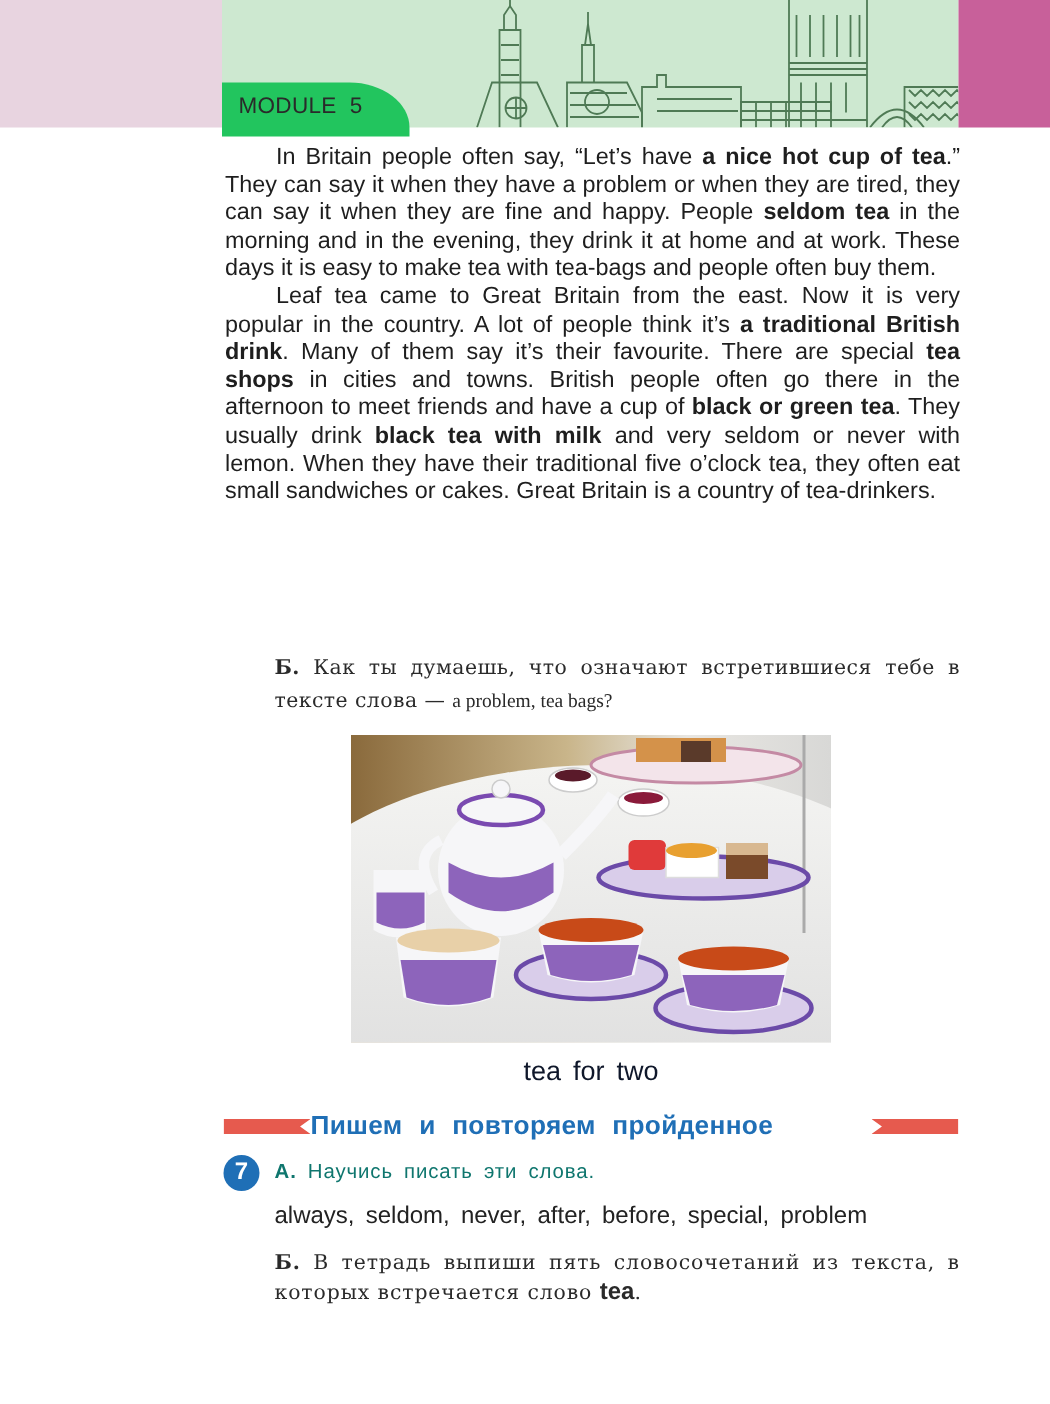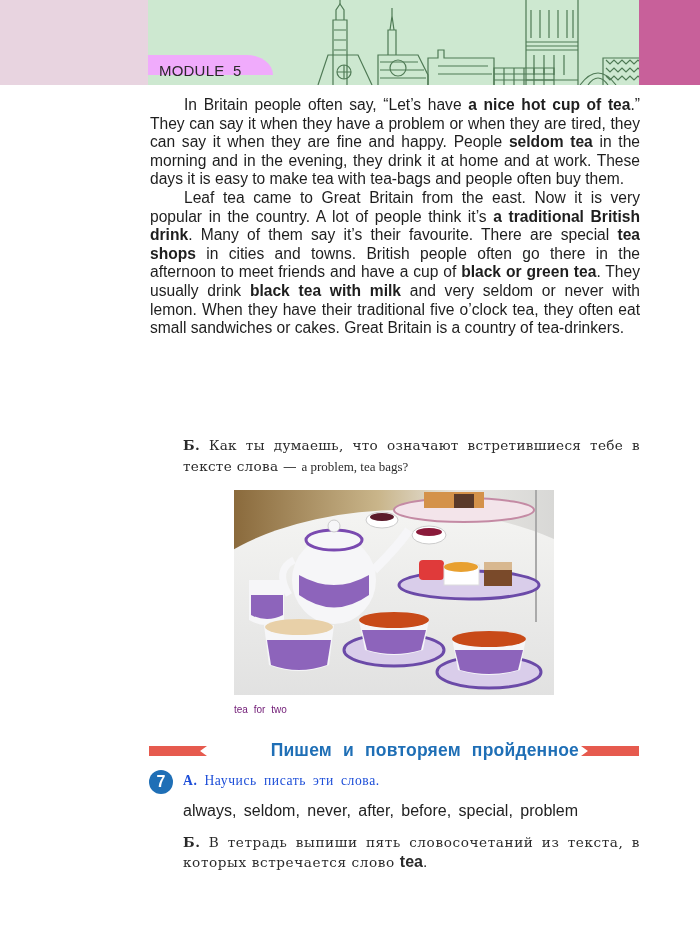--- a/index.html
+++ b/index.html
@@ -7,46 +7,46 @@
   body { position: relative; font-family: "Liberation Sans", sans-serif; color: #1a1a1a; }
 
   
   .header { position: absolute; left: 0; top: 0; width: 700px; height: 85px; }
   .hdr-left { position: absolute; left: 0; top: 0; width: 148px; height: 85px; background: #e8d4e0; }
   .hdr-mid { position: absolute; left: 148px; top: 0; width: 491px; height: 85px; background: #cde8d0; overflow: hidden; }
   .hdr-right { position: absolute; left: 639px; top: 0; width: 61px; height: 85px; background: #c8609a; }
   .page-tab { position: absolute; left: 0; top: 50px; width: 148px; height: 35px; background: #ee2b3c; }
   .page-tab svg { position: absolute; left: 0; top: -9px; }
   .page-number { position: absolute; right: 32px; top: 8px; color: #ffffff; font-weight: bold; font-size: 15px; }
-  .module-tab { position: absolute; left: 148px; top: 55px; width: 125px; height: 20px; background: #f0abfc; border-top-right-radius: 40px 30px; }
+  .module-tab { position: absolute; left: 148px; top: 55px; width: 125px; height: 36px; background: #22c55e; border-top-right-radius: 40px 30px; }
   .module-label { position: absolute; left: 11px; top: 7px; font-size: 15px; color: #2a2a2a; letter-spacing: 0.2px; }
   .skyline { position: absolute; left: 0; top: 0; }
 
   
   .reading { position: absolute; left: 150px; top: 96px; width: 490px; font-size: 15.6px; line-height: 18.6px; text-align: justify; color: #1e1e1e; }
   .reading p { text-indent: 34px; }
   .reading b { font-weight: bold; }
 
   .task-b { position: absolute; left: 183px; top: 435px; width: 457px; font-family: "DejaVu Serif", serif; font-size: 13.6px; line-height: 21px; text-align: justify; color: #2a2a2a; letter-spacing: 0.3px; }
   .task-b .sans { font-family: Liberation Serif, serif; font-size: 13px; letter-spacing: 0; }
   .task-b b { font-weight: bold; }
 
   
   .photo { position: absolute; left: 234px; top: 490px; width: 320px; height: 205px; overflow: hidden; background: #eaeae8; }
-  .caption { position: absolute; left: 234px; top: 704px; width: 320px; text-align: left; font-size: 10px; color: #701a75; word-spacing: 3px; }
+  .caption { position: absolute; left: 234px; top: 704px; width: 320px; text-align: center; font-size: 18px; color: #0f172a; word-spacing: 3px; }
 
   
   .section-header { position: absolute; left: 149px; top: 740px; width: 490px; height: 24px; }
   .ribbon-left { position: absolute; left: 0; top: 6px; width: 58px; height: 10px; background: #e65a4e; clip-path: polygon(0 0, 100% 0, 88% 50%, 100% 100%, 0 100%); }
   .ribbon-right { position: absolute; right: 0; top: 6px; width: 58px; height: 10px; background: #e65a4e; clip-path: polygon(0 0, 100% 0, 100% 100%, 0 100%, 12% 50%); }
-  .section-title { position: absolute; left: 44px; right: 60px; top: 0; text-align: right; font-weight: bold; font-size: 17.5px; color: #1f6fb6; word-spacing: 6px; letter-spacing: 0.2px; }
+  .section-title { position: absolute; left: 58px; right: 60px; top: 0; text-align: left; font-weight: bold; font-size: 17.5px; color: #1f6fb6; word-spacing: 6px; letter-spacing: 0.2px; }
 
   
   .ex-badge { position: absolute; left: 149px; top: 770px; width: 24px; height: 24px; border-radius: 50%; background: #1f6fb6; color: #fff; font-weight: bold; font-size: 16px; text-align: center; line-height: 24px; }
-  .ex-a { position: absolute; left: 183px; top: 773px; font-family: Liberation Serif, serif; font-size: 13.6px; color: #1d4ed8; letter-spacing: 0.6px; word-spacing: 3px; }
+  .ex-a { position: absolute; left: 183px; top: 773px; font-family: Liberation Sans, sans-serif; font-size: 13.6px; color: #0f766e; letter-spacing: 0.6px; word-spacing: 3px; }
   .ex-a b { font-weight: bold; }
   .word-list { position: absolute; left: 183px; top: 802px; width: 457px; font-size: 16px; color: #222; word-spacing: 3px; white-space: nowrap; }
   .ex-b { position: absolute; left: 183px; top: 832px; width: 457px; font-family: "DejaVu Serif", serif; font-size: 13.6px; line-height: 20px; text-align: justify; color: #2a2a2a; letter-spacing: 0.6px; }
   .ex-b .sans-bold { font-family: Liberation Sans, sans-serif; font-weight: bold; font-size: 16px; letter-spacing: 0; }
   .ex-b b { font-weight: bold; }
 </style>
 </head>
 <body>
 
 <div class="header">

